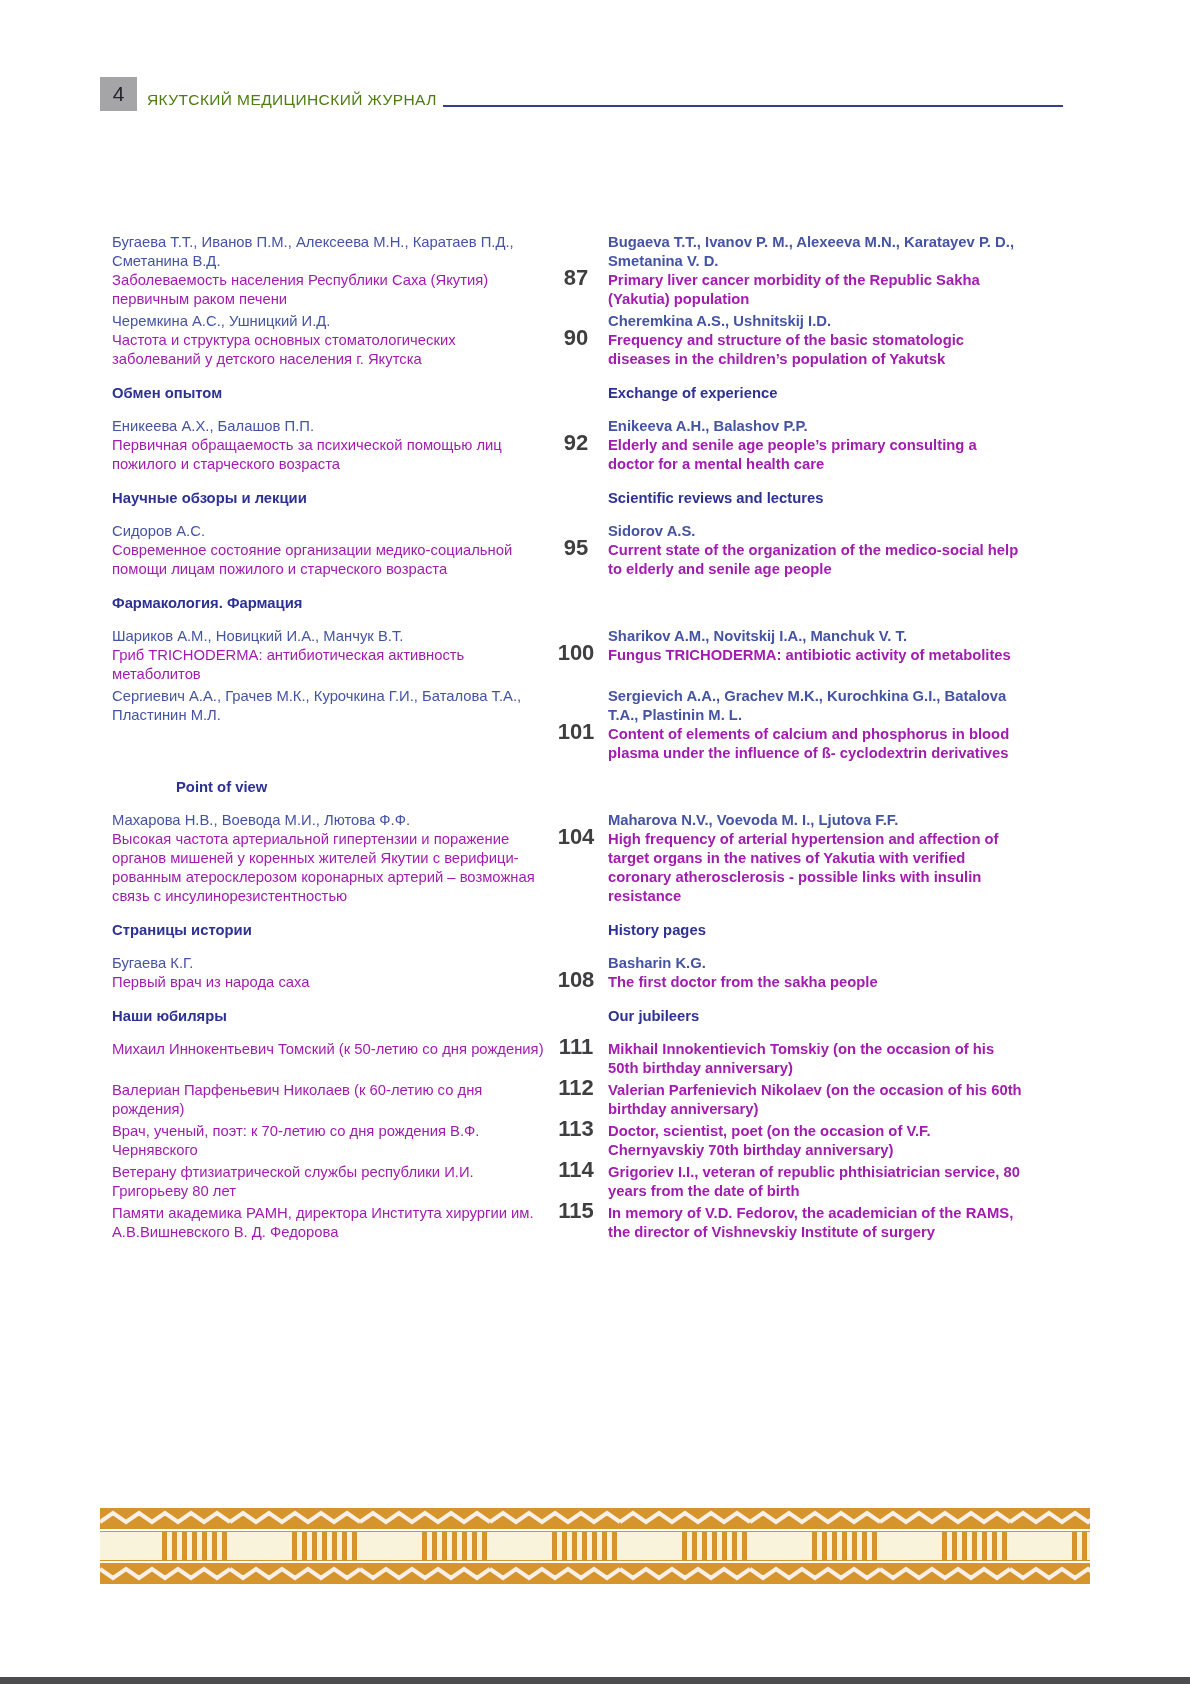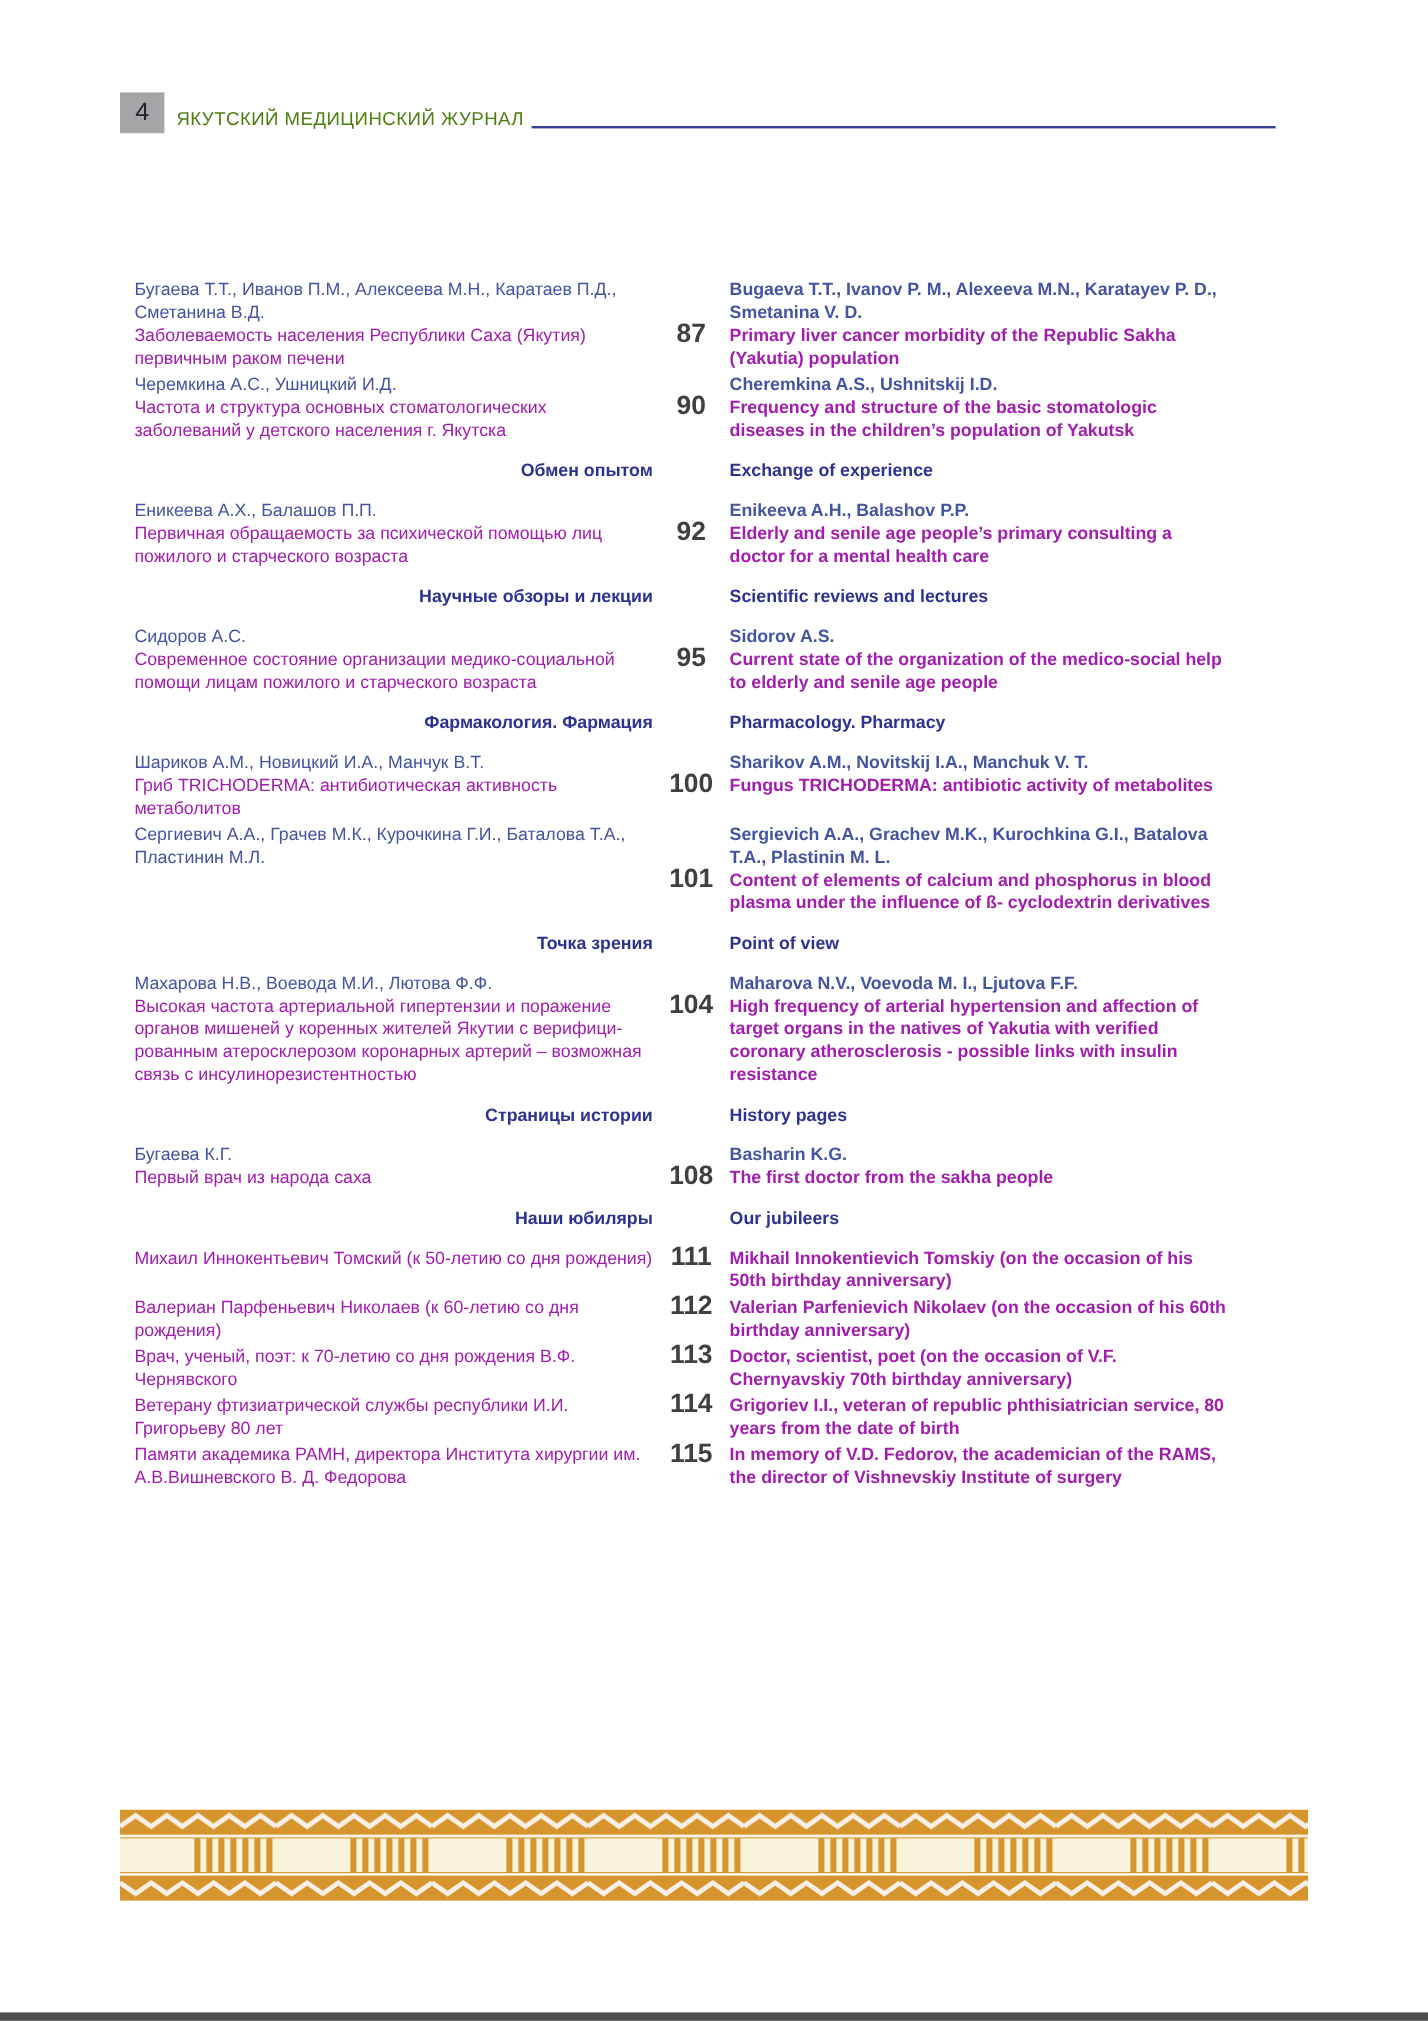--- a/index.html
+++ b/index.html
@@ -59,21 +59,21 @@
     font-size: 22px; line-height: 24px;
     color: #3f3f41;
   }
   .section-row {
     display: grid;
     grid-template-columns: 432px 1fr;
     margin: 15px 0 14px 0;
     font-weight: bold;
     color: #2d3192;
   }
-  .section-ru { text-align: right; }
+  .section-ru { }
   .section-en { padding-left: 64px; }
 
   
   .ornament {
     position: absolute; left: 100px; top: 1508px;
     width: 990px; height: 76px;
   }
   .bottom-strip {
     position: absolute; left: 0; bottom: 0;
     width: 100%; height: 7px;
@@ -152,21 +152,20 @@
       <div class="authors">Sidorov A.S.</div>
       <div class="en-body">
         <div class="page-num">95</div>
         <div class="title">Current state of the organization of the medico-social help to elderly and senile age people</div>
       </div>
     </div>
   </div>
 
   <div class="section-row">
     <div class="section-ru">Фармакология. Фармация</div>
-    <div class="section-en">Pharmacology. Pharmacy</div>
   </div>
 
   <div class="entry">
     <div class="ru-cell">
       <div class="authors">Шариков А.М., Новицкий И.А., Манчук В.Т.</div>
       <div class="title">Гриб TRICHODERMA: антибиотическая активность метаболитов</div>
     </div>
     <div class="en-cell">
       <div class="authors">Sharikov A.M., Novitskij I.A., Manchuk V. T.</div>
       <div class="en-body">
@@ -183,21 +182,20 @@
     <div class="en-cell">
       <div class="authors">Sergievich A.A., Grachev M.K., Kurochkina G.I., Batalova T.A., Plastinin M. L.</div>
       <div class="en-body">
         <div class="page-num">101</div>
         <div class="title">Content of elements of calcium and phosphorus in blood plasma under the influence of ß- cyclodextrin derivatives</div>
       </div>
     </div>
   </div>
 
   <div class="section-row">
-    <div class="section-ru">Точка зрения</div>
     <div class="section-en">Point of view</div>
   </div>
 
   <div class="entry">
     <div class="ru-cell">
       <div class="authors">Махарова Н.В., Воевода М.И., Лютова Ф.Ф.</div>
       <div class="title">Высокая частота артериальной гипертензии и поражение органов мишеней у коренных жителей Якутии с верифици-рованным атеросклерозом коронарных артерий – возможная связь с инсулинорезистентностью</div>
     </div>
     <div class="en-cell">
       <div class="authors">Maharova N.V., Voevoda M. I., Ljutova F.F.</div>

